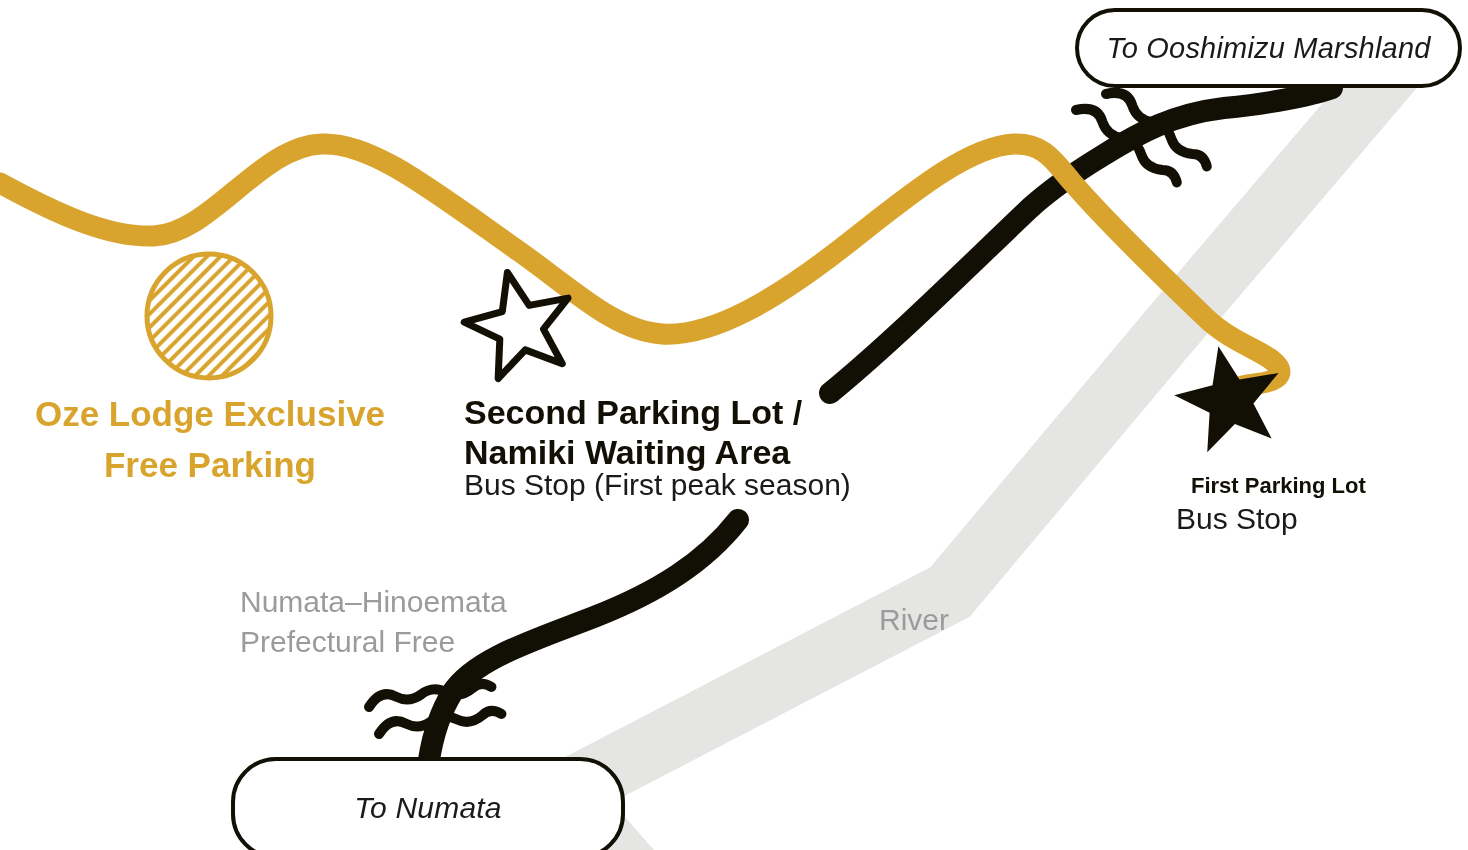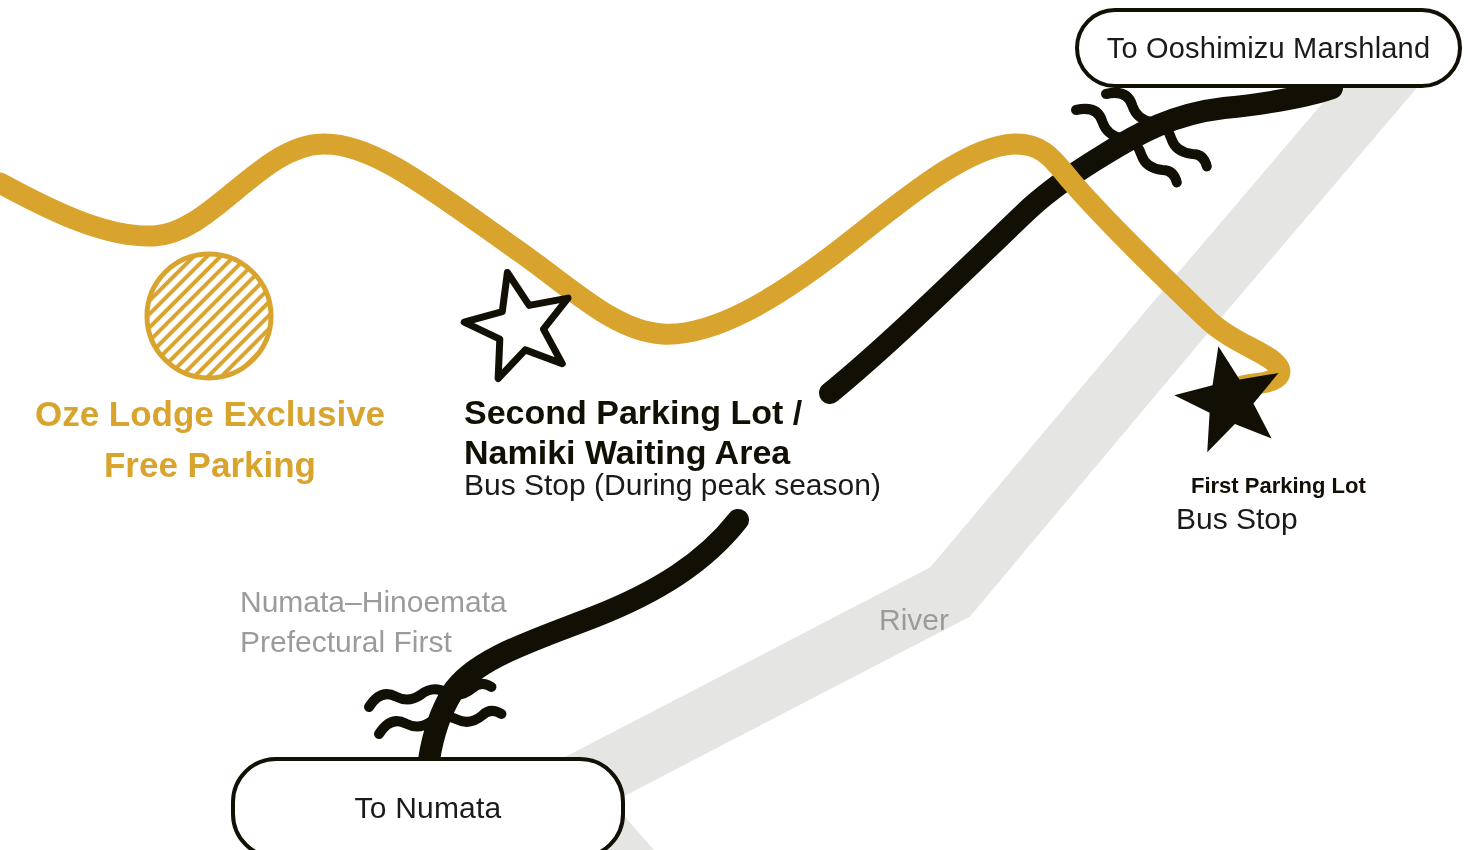--- a/index.html
+++ b/index.html
@@ -21,21 +21,21 @@
   .wave-stroke{stroke:var(--road-ink);fill:none;stroke-width:10;stroke-linecap:round;}
   .river-stroke{stroke:var(--river-gray);fill:none;stroke-width:62;stroke-linejoin:miter;}
   .hatch-line{stroke:var(--route-gold);stroke-width:4;}
   .circle-ring{fill:url(#hatch);stroke:var(--route-gold);stroke-width:5;}
   .star-open{fill:#fff;stroke:var(--road-ink);stroke-width:7;stroke-linejoin:round;}
   .star-solid{fill:var(--road-ink);stroke:none;}
 
   
   .pill{position:absolute;background:#fff;border:4px solid var(--road-ink);
     display:flex;align-items:center;justify-content:center;
-    color:#1A1A1A;font-size:29px;letter-spacing:0.2px;}
+    color:#1A1A1A;font-size:29px;letter-spacing:0.2px;font-style:italic;}
   .pill-ooshimizu{left:1075px;top:8px;width:387px;height:80px;border-radius:40px;}
   .pill-numata{left:231px;top:757px;width:394px;height:102px;border-radius:45px;font-size:30px;}
 
   
   .lbl{position:absolute;white-space:nowrap;}
   .oze-label{left:8px;top:388px;width:404px;text-align:center;white-space:normal;
     color:var(--route-gold);font-weight:bold;font-size:35px;line-height:51px;}
   .bold-ink{color:var(--road-ink);font-weight:bold;font-size:34px;line-height:40px;margin-top:8px;}
   .reg-ink{color:#1A1A1A;font-size:30px;}
   .second-title{left:464px;top:384px;}
@@ -98,24 +98,24 @@
 
   <div class="lbl oze-label">
     <div>Oze Lodge Exclusive</div>
     <div>Free Parking</div>
   </div>
 
   <div class="lbl bold-ink second-title">
     <div>Second Parking Lot /</div>
     <div>Namiki Waiting Area</div>
   </div>
-  <div class="lbl reg-ink second-sub">Bus Stop (During peak season)</div>
+  <div class="lbl reg-ink second-sub">Bus Stop (First peak season)</div>
 
   <div class="lbl bold-ink first-title">First Parking Lot</div>
   <div class="lbl reg-ink first-sub">Bus Stop</div>
 
   <div class="lbl gray-lbl road-name">
     <div>Numata–Hinoemata</div>
-    <div>Prefectural First</div>
+    <div>Prefectural Free</div>
   </div>
   <div class="lbl gray-lbl river-name">River</div>
 
 </div>
 
 </body></html>

